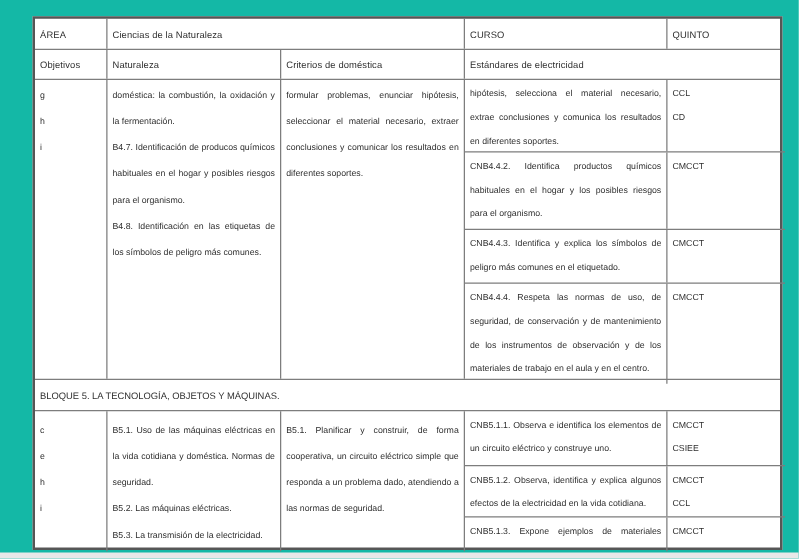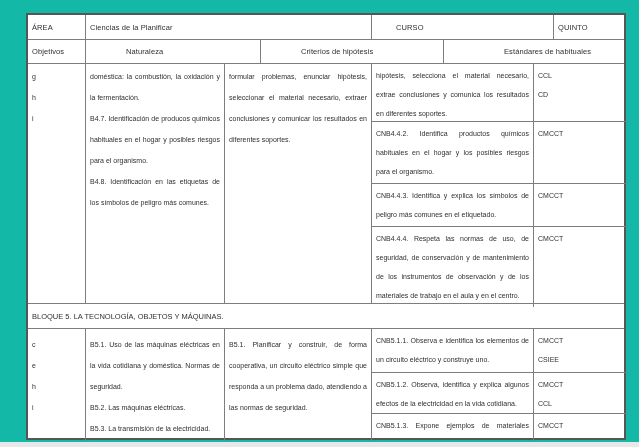--- a/index.html
+++ b/index.html
@@ -43,26 +43,26 @@
     box-sizing: border-box;
     border-right: 1px solid #7d7d7d;
     overflow: hidden;
     padding: 2px 4px;
   }
   .cell:last-child { border-right: none; }
   
   .c1 { width: 58px;  flex: 0 0 58px; }
   .c2 { width: 139px; flex: 0 0 139px; }
   .c3 { width: 147px; flex: 0 0 147px; }
-  .c4 { width: 162px; flex: 0 0 162px; margin-left: 20px; }
+  .c4 { width: 162px; flex: 0 0 162px; }
   .c5 { width: 94px;  flex: 1 1 auto; }
   .c23 { width: 286px; flex: 0 0 286px; } 
   
   .rowA { height: 25px; }
-  .rowB { height: 24px; gap: 36px; }
+  .rowB { height: 24px; }
   .rowC { height: 240px; }
   .rowD { height: 25px; justify-content: center; }
   .hcell {
     display: flex;
     align-items: center;
     font-size: 7.5px;
     letter-spacing: 0.1px;
   }
   .content { font-size: 7px; }
   .content p {
@@ -121,30 +121,30 @@
   }
 </style>
 </head>
 <body>
 
 <div class="page">
   <div class="doc-table">
 
     <div class="row rowA">
       <div class="cell c1 hcell">ÁREA</div>
-      <div class="cell c23 hcell">Ciencias de la Planificar</div>
+      <div class="cell c23 hcell">Ciencias de la Naturaleza</div>
       <div class="cell c4 hcell">CURSO</div>
       <div class="cell c5 hcell">QUINTO</div>
     </div>
 
     <div class="row rowB">
       <div class="cell c1 hcell">Objetivos</div>
       <div class="cell c2 hcell">Naturaleza</div>
-      <div class="cell c3 hcell">Criterios de hipótesis</div>
-      <div class="cell c4 hcell">Estándares de habituales</div>
+      <div class="cell c3 hcell">Criterios de doméstica</div>
+      <div class="cell c4 hcell">Estándares de electricidad</div>
     </div>
 
     <div class="row rowC">
       <div class="cell c1 objetivos">
         <p>g</p>
         <p>h</p>
         <p>i</p>
       </div>
       <div class="cell c2 content">
         <p>doméstica: la combustión, la oxidación y la fermentación.</p>

